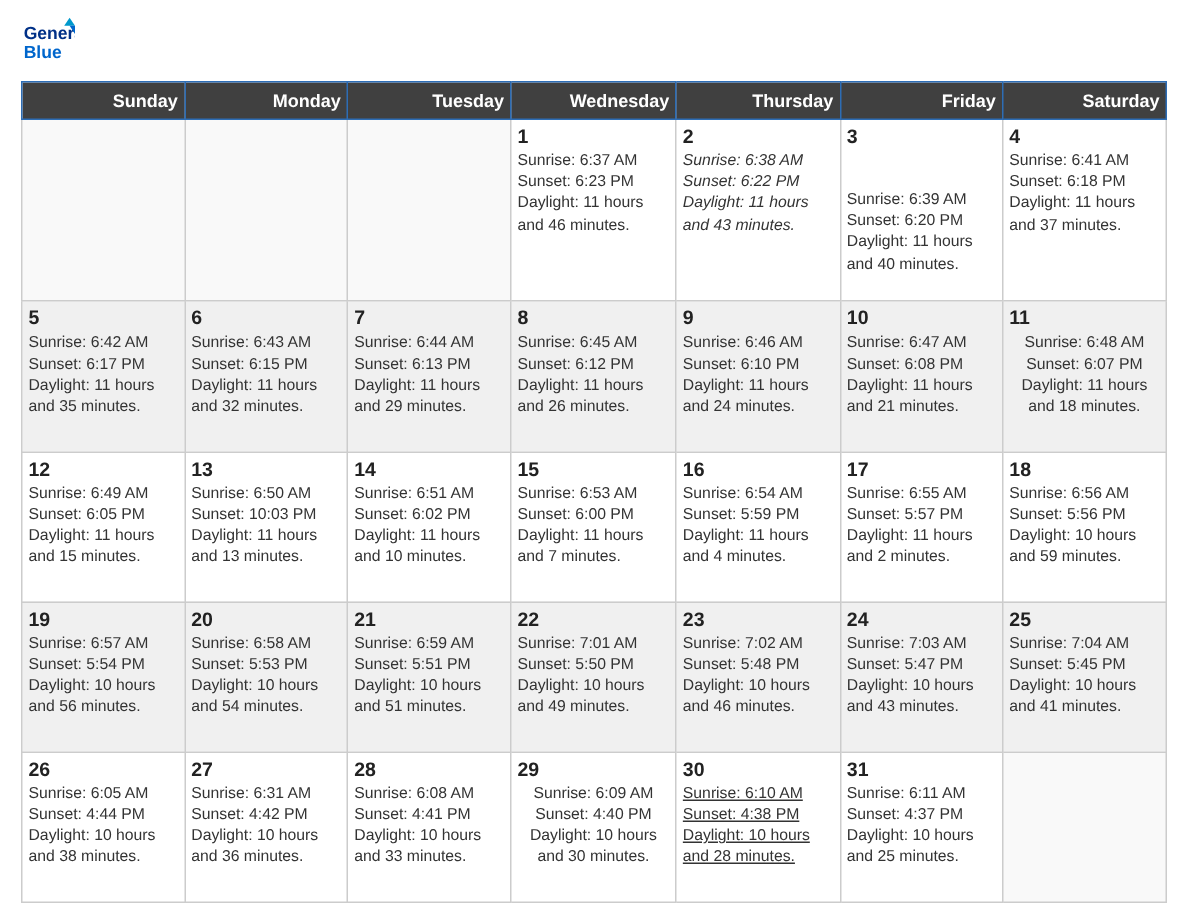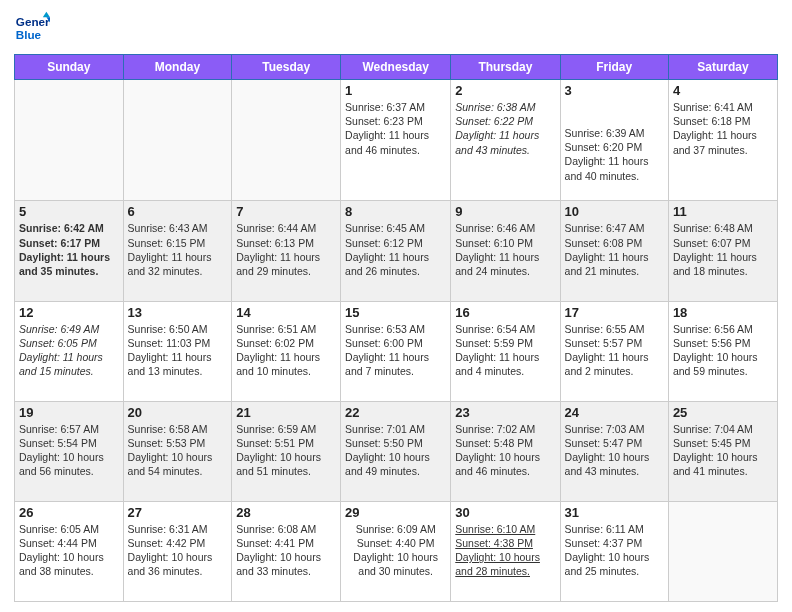--- a/index.html
+++ b/index.html
@@ -45,24 +45,24 @@
       color: #444;
       font-weight: normal;
     }
     .calendar {
       width: 100%;
       border-collapse: collapse;
       flex: 1;
       font-size: 11px;
     }
     .calendar th {
-      background: #8b5cf6;
+      background: #404040;
       color: #fff;
       padding: 5px 4px;
-      text-align: center;
+      text-align: right;
       font-size: 12px;
       font-weight: bold;
       border: 1px solid #2d6db5;
     }
     .calendar td {
       border: 1px solid #ccc;
       vertical-align: top;
       padding: 3px 4px;
       width: 113px;
       height: 88px;
@@ -146,21 +146,21 @@
             <div class="day-num">4</div>
             <div class="day-info" style="white-space: pre-line;">Sunrise: 6:41 AM
 Sunset: 6:18 PM
 Daylight: 11 hours
 and 37 minutes.</div>
           </td>
         </tr>
         <tr class="row-alt">
           <td>
             <div class="day-num">5</div>
-            <div class="day-info" style="white-space: pre-line; font-weight: bold;">Sunrise: 6:42 AM
+            <div class="day-info" style="white-space: pre-line;">Sunrise: 6:42 AM
 Sunset: 6:17 PM
 Daylight: 11 hours
 and 35 minutes.</div>
           </td>
           <td>
             <div class="day-num">6</div>
             <div class="day-info" style="white-space: pre-line;">Sunrise: 6:43 AM
 Sunset: 6:15 PM
 Daylight: 11 hours
 and 32 minutes.</div>
@@ -188,38 +188,38 @@
           </td>
           <td>
             <div class="day-num">10</div>
             <div class="day-info" style="white-space: pre-line;">Sunrise: 6:47 AM
 Sunset: 6:08 PM
 Daylight: 11 hours
 and 21 minutes.</div>
           </td>
           <td>
             <div class="day-num">11</div>
-            <div class="day-info" style="white-space: pre-line;">Sunrise: 6:48 AM
+            <div class="day-info" style="white-space: pre-line; text-align: center;">Sunrise: 6:48 AM
 Sunset: 6:07 PM
 Daylight: 11 hours
 and 18 minutes.</div>
           </td>
         </tr>
         <tr>
           <td>
             <div class="day-num">12</div>
-            <div class="day-info" style="white-space: pre-line; font-style: italic;">Sunrise: 6:49 AM
+            <div class="day-info" style="white-space: pre-line;">Sunrise: 6:49 AM
 Sunset: 6:05 PM
 Daylight: 11 hours
 and 15 minutes.</div>
           </td>
           <td>
             <div class="day-num">13</div>
             <div class="day-info" style="white-space: pre-line;">Sunrise: 6:50 AM
-Sunset: 11:03 PM
+Sunset: 10:03 PM
 Daylight: 11 hours
 and 13 minutes.</div>
           </td>
           <td>
             <div class="day-num">14</div>
             <div class="day-info" style="white-space: pre-line;">Sunrise: 6:51 AM
 Sunset: 6:02 PM
 Daylight: 11 hours
 and 10 minutes.</div>
           </td>

